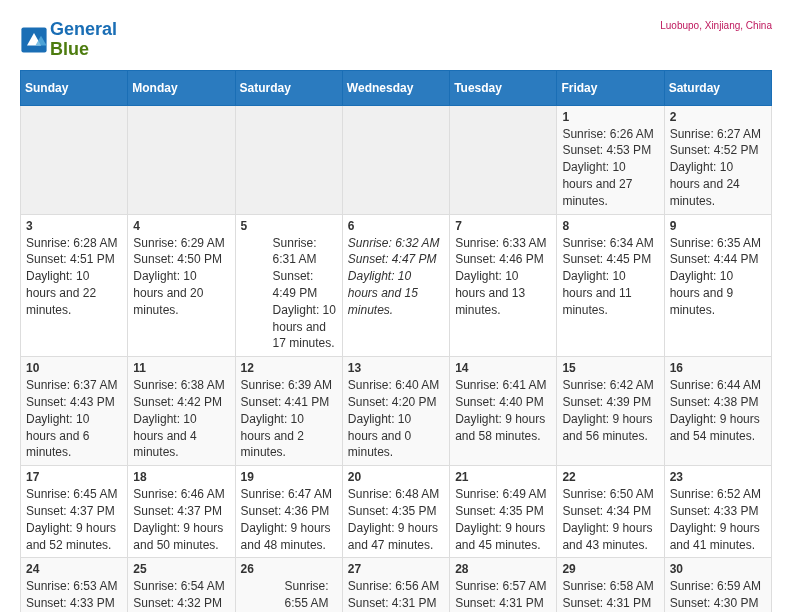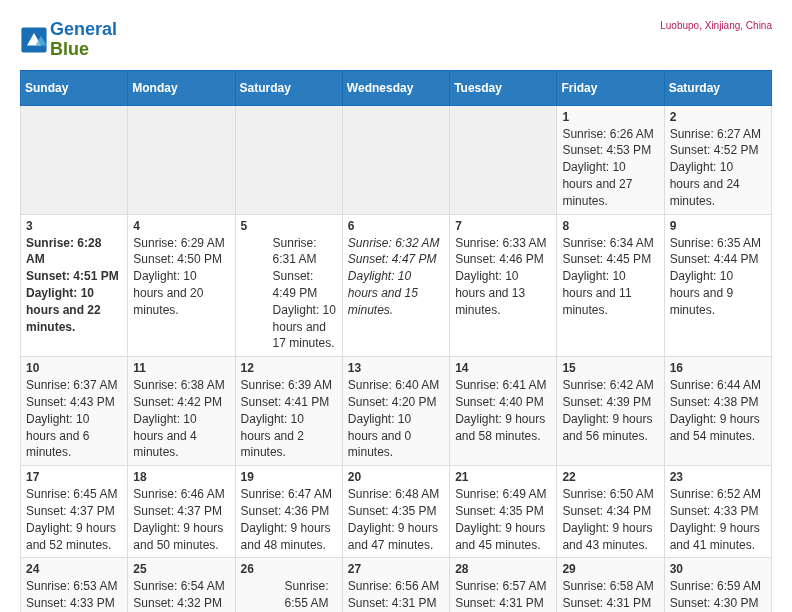--- a/index.html
+++ b/index.html
@@ -142,21 +142,21 @@
         <td>
           <span class="day-num">2</span>
           <div class="cell-content" style="white-space: pre-line;">Sunrise: 6:27 AM
 Sunset: 4:52 PM
 Daylight: 10 hours and 24 minutes.</div>
         </td>
       </tr>
       <tr>
         <td>
           <span class="day-num">3</span>
-          <div class="cell-content" style="white-space: pre-line; font-weight: bold;">Sunrise: 6:28 AM
+          <div class="cell-content" style="white-space: pre-line;">Sunrise: 6:28 AM
 Sunset: 4:51 PM
 Daylight: 10 hours and 22 minutes.</div>
         </td>
         <td>
           <span class="day-num">4</span>
           <div class="cell-content" style="white-space: pre-line;">Sunrise: 6:29 AM
 Sunset: 4:50 PM
 Daylight: 10 hours and 20 minutes.</div>
         </td>
         <td>

